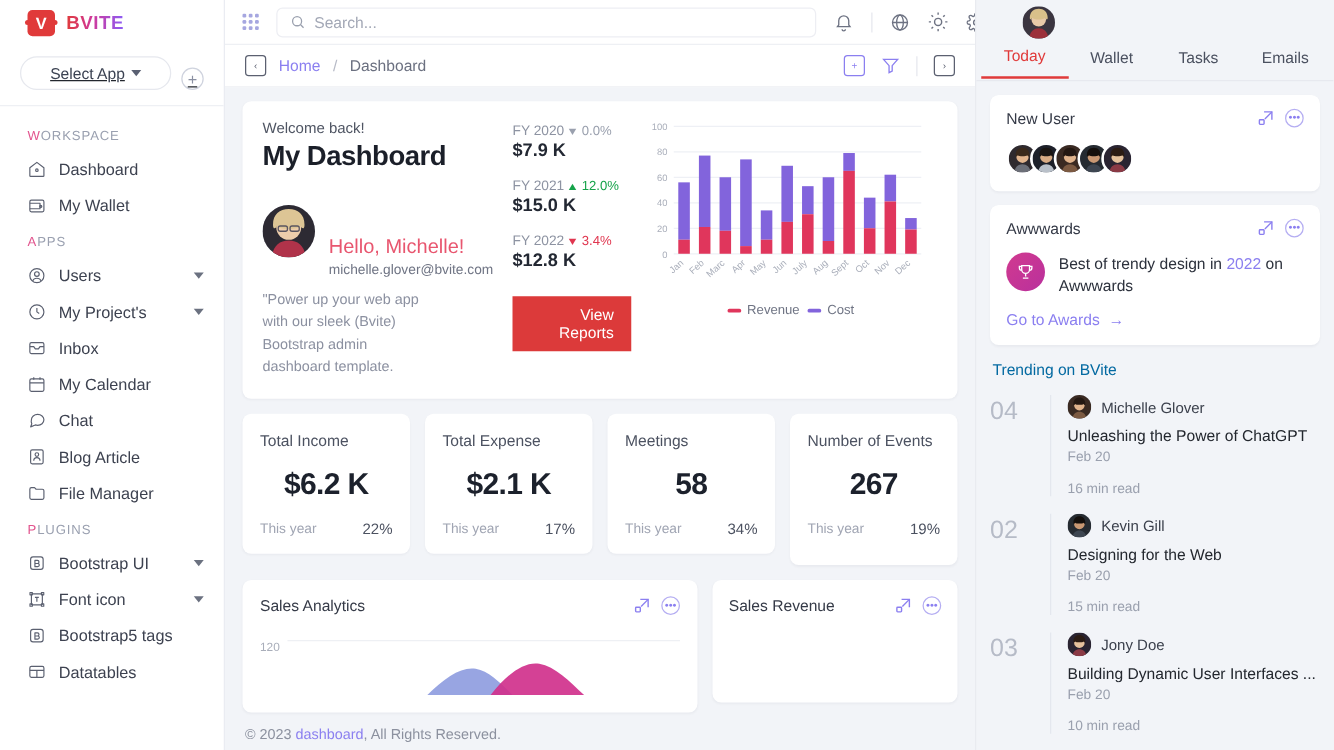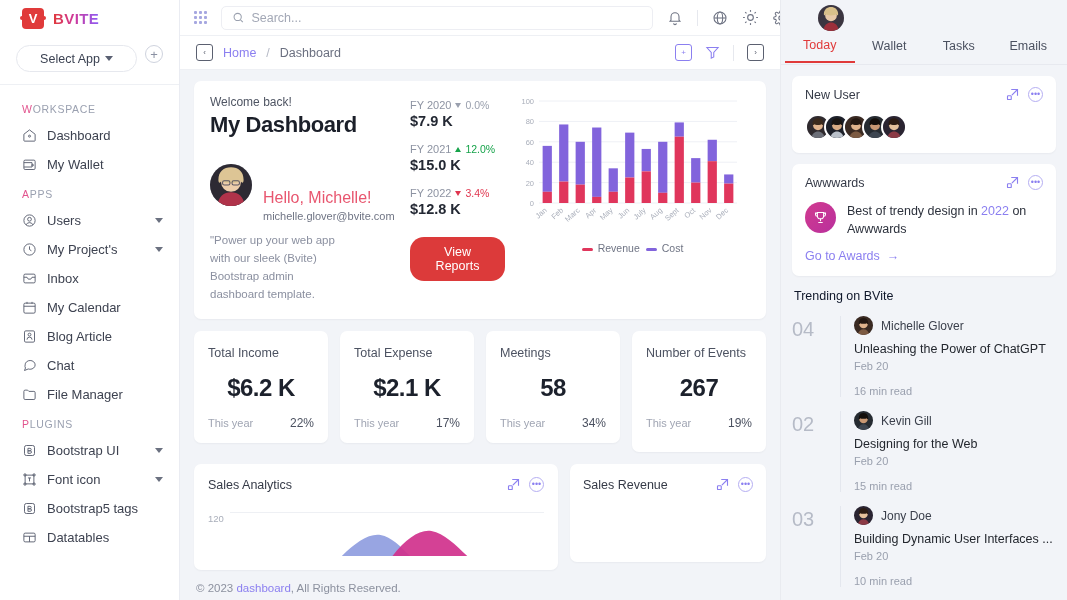--- a/index.html
+++ b/index.html
@@ -26,21 +26,21 @@
   .logo-badge:before,.logo-badge:after{
     content:"";position:absolute;width:4px;height:4px;background:#e03a3a;border-radius:50%;top:8px;
   }
   .logo-badge:before{left:-2px;} .logo-badge:after{right:-2px;}
   .logo-v{color:#fff;font-size:13px;font-weight:bold;line-height:1;}
   .brand-text{
     font-size:15px;font-weight:bold;letter-spacing:.4px;
     background:linear-gradient(90deg,#e03a3a 0%,#d0389a 45%,#8b5cf6 100%);
     -webkit-background-clip:text;background-clip:text;color:transparent;
   }
-  .selapp-wrap{padding:9px 16px 12px 16px;display:flex;align-items:flex-start;gap:8px;}
+  .selapp-wrap{padding:9px 16px 12px 16px;display:flex;align-items:flex-end;gap:8px;text-decoration:underline;}
   .selapp{
     flex:1;height:27px;border:1px solid #e6e8ee;border-radius:14px;display:flex;
     align-items:center;justify-content:center;gap:5px;font-size:12.5px;color:#3b4252;background:#fff;
   }
   .caret{width:0;height:0;border-left:4px solid transparent;border-right:4px solid transparent;border-top:5px solid #5a6072;}
   .plus-circle{
     width:18px;height:18px;border:1px solid #cfd3de;border-radius:50%;
     display:flex;align-items:center;justify-content:center;color:#8a90a2;font-size:13px;line-height:1;
   }
   .side-sep{height:1px;background:#eef0f4;margin:0;}
@@ -97,22 +97,22 @@
   .wc-mid{width:95px;flex:0 0 95px;padding-top:4px;}
   .fy-row{font-size:11px;color:#8d93a2;display:flex;align-items:center;gap:4px;}
   .fy-val{font-size:14.5px;font-weight:bold;color:#232833;margin-top:2px;margin-bottom:14px;}
   .tri{width:0;height:0;border-left:3.5px solid transparent;border-right:3.5px solid transparent;}
   .tri.up{border-bottom:5px solid #16a34a;}
   .tri.down{border-top:5px solid #9aa0ae;}
   .tri.down.red{border-top-color:#e0364f;}
   .pct{font-size:10.5px;}
   .pct.green{color:#16a34a;} .pct.grey{color:#9aa0ae;} .pct.red{color:#e0364f;}
   .btn-red{
-    background:#dc3a3a;color:#fff;border:0;border-radius:14px;padding:8px 14px;font-size:12.5px;
-    font-family:inherit;cursor:pointer;margin-top:6px;
+    background:#dc3a3a;color:#fff;border:0;border-radius:0;padding:8px 14px;font-size:12.5px;
+    font-family:inherit;cursor:pointer;margin-top:6px;text-align:right;
   }
   .wc-chart{flex:1;min-width:0;padding-left:10px;}
   .legend{display:flex;gap:6px;justify-content:center;margin-top:5px;font-size:10.5px;color:#6f7484;}
   .legend span.d{display:inline-block;width:11px;height:3px;border-radius:2px;margin-right:5px;vertical-align:middle;}
 
   
   .stats{display:flex;gap:12px;margin-top:12px;align-items:flex-start;}
   .stat{flex:1;padding:14px 14px 13px 14px;}
   .stat.tall{padding-bottom:22px;}
   .stat-t{font-size:12.5px;color:#4c5261;line-height:1.35;}
@@ -158,21 +158,21 @@
   .newuser-avs{display:flex;margin-top:12px;}
   .newuser-avs .avatar{width:26px;height:26px;border:2px solid #fff;margin-right:-7px;}
   .aww-row{display:flex;gap:11px;margin-top:12px;align-items:flex-start;}
   .trophy{
     width:31px;height:31px;flex:0 0 31px;border-radius:50%;
     background:linear-gradient(135deg,#d13a8f,#b9309d);display:flex;align-items:center;justify-content:center;color:#fff;
   }
   .aww-txt{font-size:12.5px;color:#2c313c;line-height:1.45;}
   .aww-txt .yr{color:#8b7ff0;}
   .aww-link{margin-top:11px;font-size:12.5px;color:#8b7ff0;display:flex;align-items:center;gap:7px;}
-  .trending-t{font-size:12.5px;color:#0f172a;padding:13px 2px 6px 2px;}
+  .trending-t{font-size:12.5px;color:#0369a1;padding:13px 2px 6px 2px;}
   .tr-item{display:flex;gap:0;padding:7px 0 7px 0;}
   .tr-num{width:48px;flex:0 0 48px;font-size:20px;color:#b6bbc7;padding-top:2px;}
   .tr-main{flex:1;border-left:1px solid #e4e7ee;padding-left:13px;min-width:0;}
   .tr-author{display:flex;align-items:center;gap:8px;}
   .tr-author .avatar{width:19px;height:19px;}
   .tr-name{font-size:12px;color:#3b404c;}
   .tr-title{font-size:12.5px;color:#23272e;margin-top:7px;white-space:nowrap;overflow:hidden;text-overflow:ellipsis;}
   .tr-meta{font-size:11px;color:#9aa0ae;margin-top:4px;display:flex;gap:13px;flex-direction:column;}
 
   svg{display:block;}
@@ -258,34 +258,34 @@
               <line x1="3" y1="10" x2="21" y2="10"></line>
               <line x1="8" y1="3" x2="8" y2="6"></line>
               <line x1="16" y1="3" x2="16" y2="6"></line>
             </svg>
           </span>
           <span class="lbl">My Calendar</span>
         </div>
         <div class="nav-item">
           <span class="ico">
             <svg width="15" height="15" viewBox="0 0 24 24" fill="none" stroke="currentColor" stroke-width="1.5" stroke-linejoin="round">
+              <path d="M21 11a8 7 0 0 1-8 7 9 9 0 0 1-3-.5L4 20l1.5-4A7 7 0 0 1 5 11a8 7 0 0 1 16 0z"></path>
+            </svg>
+          </span>
+          <span class="lbl">Chat</span>
+        </div>
+        <div class="nav-item">
+          <span class="ico">
+            <svg width="15" height="15" viewBox="0 0 24 24" fill="none" stroke="currentColor" stroke-width="1.5" stroke-linejoin="round">
               <rect x="4" y="3" width="16" height="18" rx="2"></rect>
               <circle cx="12" cy="9" r="2.3"></circle>
               <path d="M8 17a4 4 0 0 1 8 0"></path>
             </svg>
           </span>
           <span class="lbl">Blog Article</span>
-        </div>
-        <div class="nav-item">
-          <span class="ico">
-            <svg width="15" height="15" viewBox="0 0 24 24" fill="none" stroke="currentColor" stroke-width="1.5" stroke-linejoin="round">
-              <path d="M21 11a8 7 0 0 1-8 7 9 9 0 0 1-3-.5L4 20l1.5-4A7 7 0 0 1 5 11a8 7 0 0 1 16 0z"></path>
-            </svg>
-          </span>
-          <span class="lbl">Chat</span>
         </div>
         <div class="nav-item">
           <span class="ico">
             <svg width="15" height="15" viewBox="0 0 24 24" fill="none" stroke="currentColor" stroke-width="1.5" stroke-linejoin="round">
               <path d="M3 7a2 2 0 0 1 2-2h4l2 2h8a2 2 0 0 1 2 2v9a2 2 0 0 1-2 2H5a2 2 0 0 1-2-2z"></path>
             </svg>
           </span>
           <span class="lbl">File Manager</span>
         </div>
         <div class="nav-head"><span class="hl">P</span>LUGINS</div>

